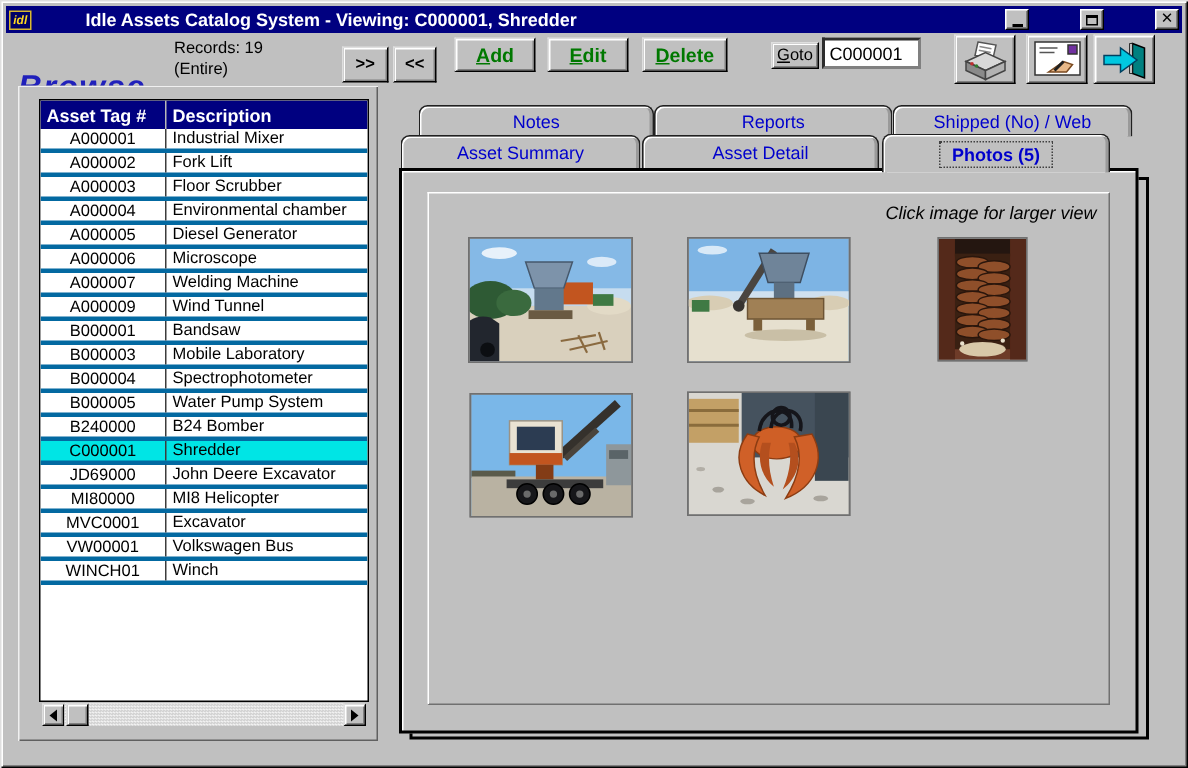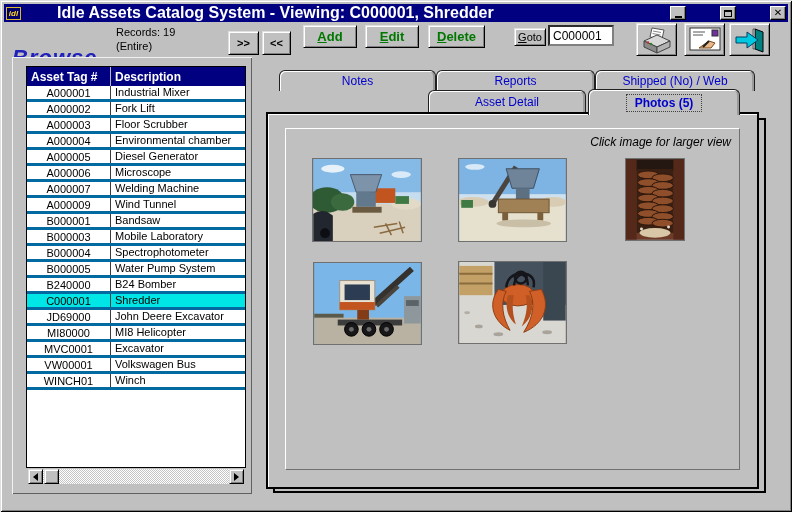--- a/index.html
+++ b/index.html
@@ -7,21 +7,21 @@
   #window{
     position:relative;width:792px;height:512px;background:#c0c0c0;overflow:hidden;
     box-shadow:inset 1px 1px 0 #dfdfdf,inset -1px -1px 0 #000,
                inset 2px 2px 0 #fff,inset -2px -2px 0 #808080;
   }
   
   .titlebar{position:absolute;left:4px;top:4px;right:4px;height:18px;background:#000080;
     display:flex;align-items:center;padding:0 2px;gap:32px;}
   .app-icon{width:15px;height:13px;background:#000066;border:1px solid #d8b830;margin-right:4px;
     color:#ffd820;font-size:8px;font-weight:bold;font-style:italic;line-height:11px;text-align:center;}
-  .title-text{flex:1;color:#fff;font-size:16px;font-weight:bold;white-space:nowrap;overflow:hidden;}
+  .title-text{flex:1;color:#fff;font-size:12px;font-weight:bold;white-space:nowrap;overflow:hidden;}
   .win-btn{width:16px;height:14px;background:#c0c0c0;border:1px solid;border-color:#fff #000 #000 #fff;
     box-shadow:inset -1px -1px 0 #808080;display:flex;align-items:center;justify-content:center;
     margin-left:2px;font-size:9px;font-weight:bold;color:#000;cursor:default;}
   .glyph-min{width:7px;height:2px;background:#000;margin-top:7px;}
   .glyph-max{width:8px;height:7px;border:1px solid #000;border-top:2px solid #000;}
   .glyph-close{font-size:10px;line-height:10px;}
   
   .browse{position:absolute;left:12px;top:24px;font-size:22px;font-weight:bold;font-style:italic;color:#2020bb;letter-spacing:1px;margin-top:21px;}
   .records{position:absolute;left:116px;top:25px;font-size:11px;color:#000;line-height:14px;}
   .btn95{position:absolute;background:#c0c0c0;border:1px solid;border-color:#dfdfdf #000 #000 #dfdfdf;
@@ -254,20 +254,23 @@
 
   <div class="tab trow1" style="left:279px;width:157px;">
       <span class="tab-label">Notes</span>
     </div>
   <div class="tab trow1" style="left:436px;width:159px;">
       <span class="tab-label">Reports</span>
     </div>
   <div class="tab trow1" style="left:595px;width:160px;">
       <span class="tab-label">Shipped (No) / Web</span>
     </div>
+  <div class="tab trow2" style="left:267px;width:160px;">
+      <span class="tab-label">Asset Summary</span>
+    </div>
   <div class="tab trow2" style="left:428px;width:158px;text-align:center;">
       <span class="tab-label">Asset Detail</span>
     </div>
   <div class="tab active" style="left:588px;width:152px;">
       <span class="tab-label">Photos (5)</span>
     </div>
 
   <div class="page-stack"></div>
   <div class="page">
     <div class="content-panel">

